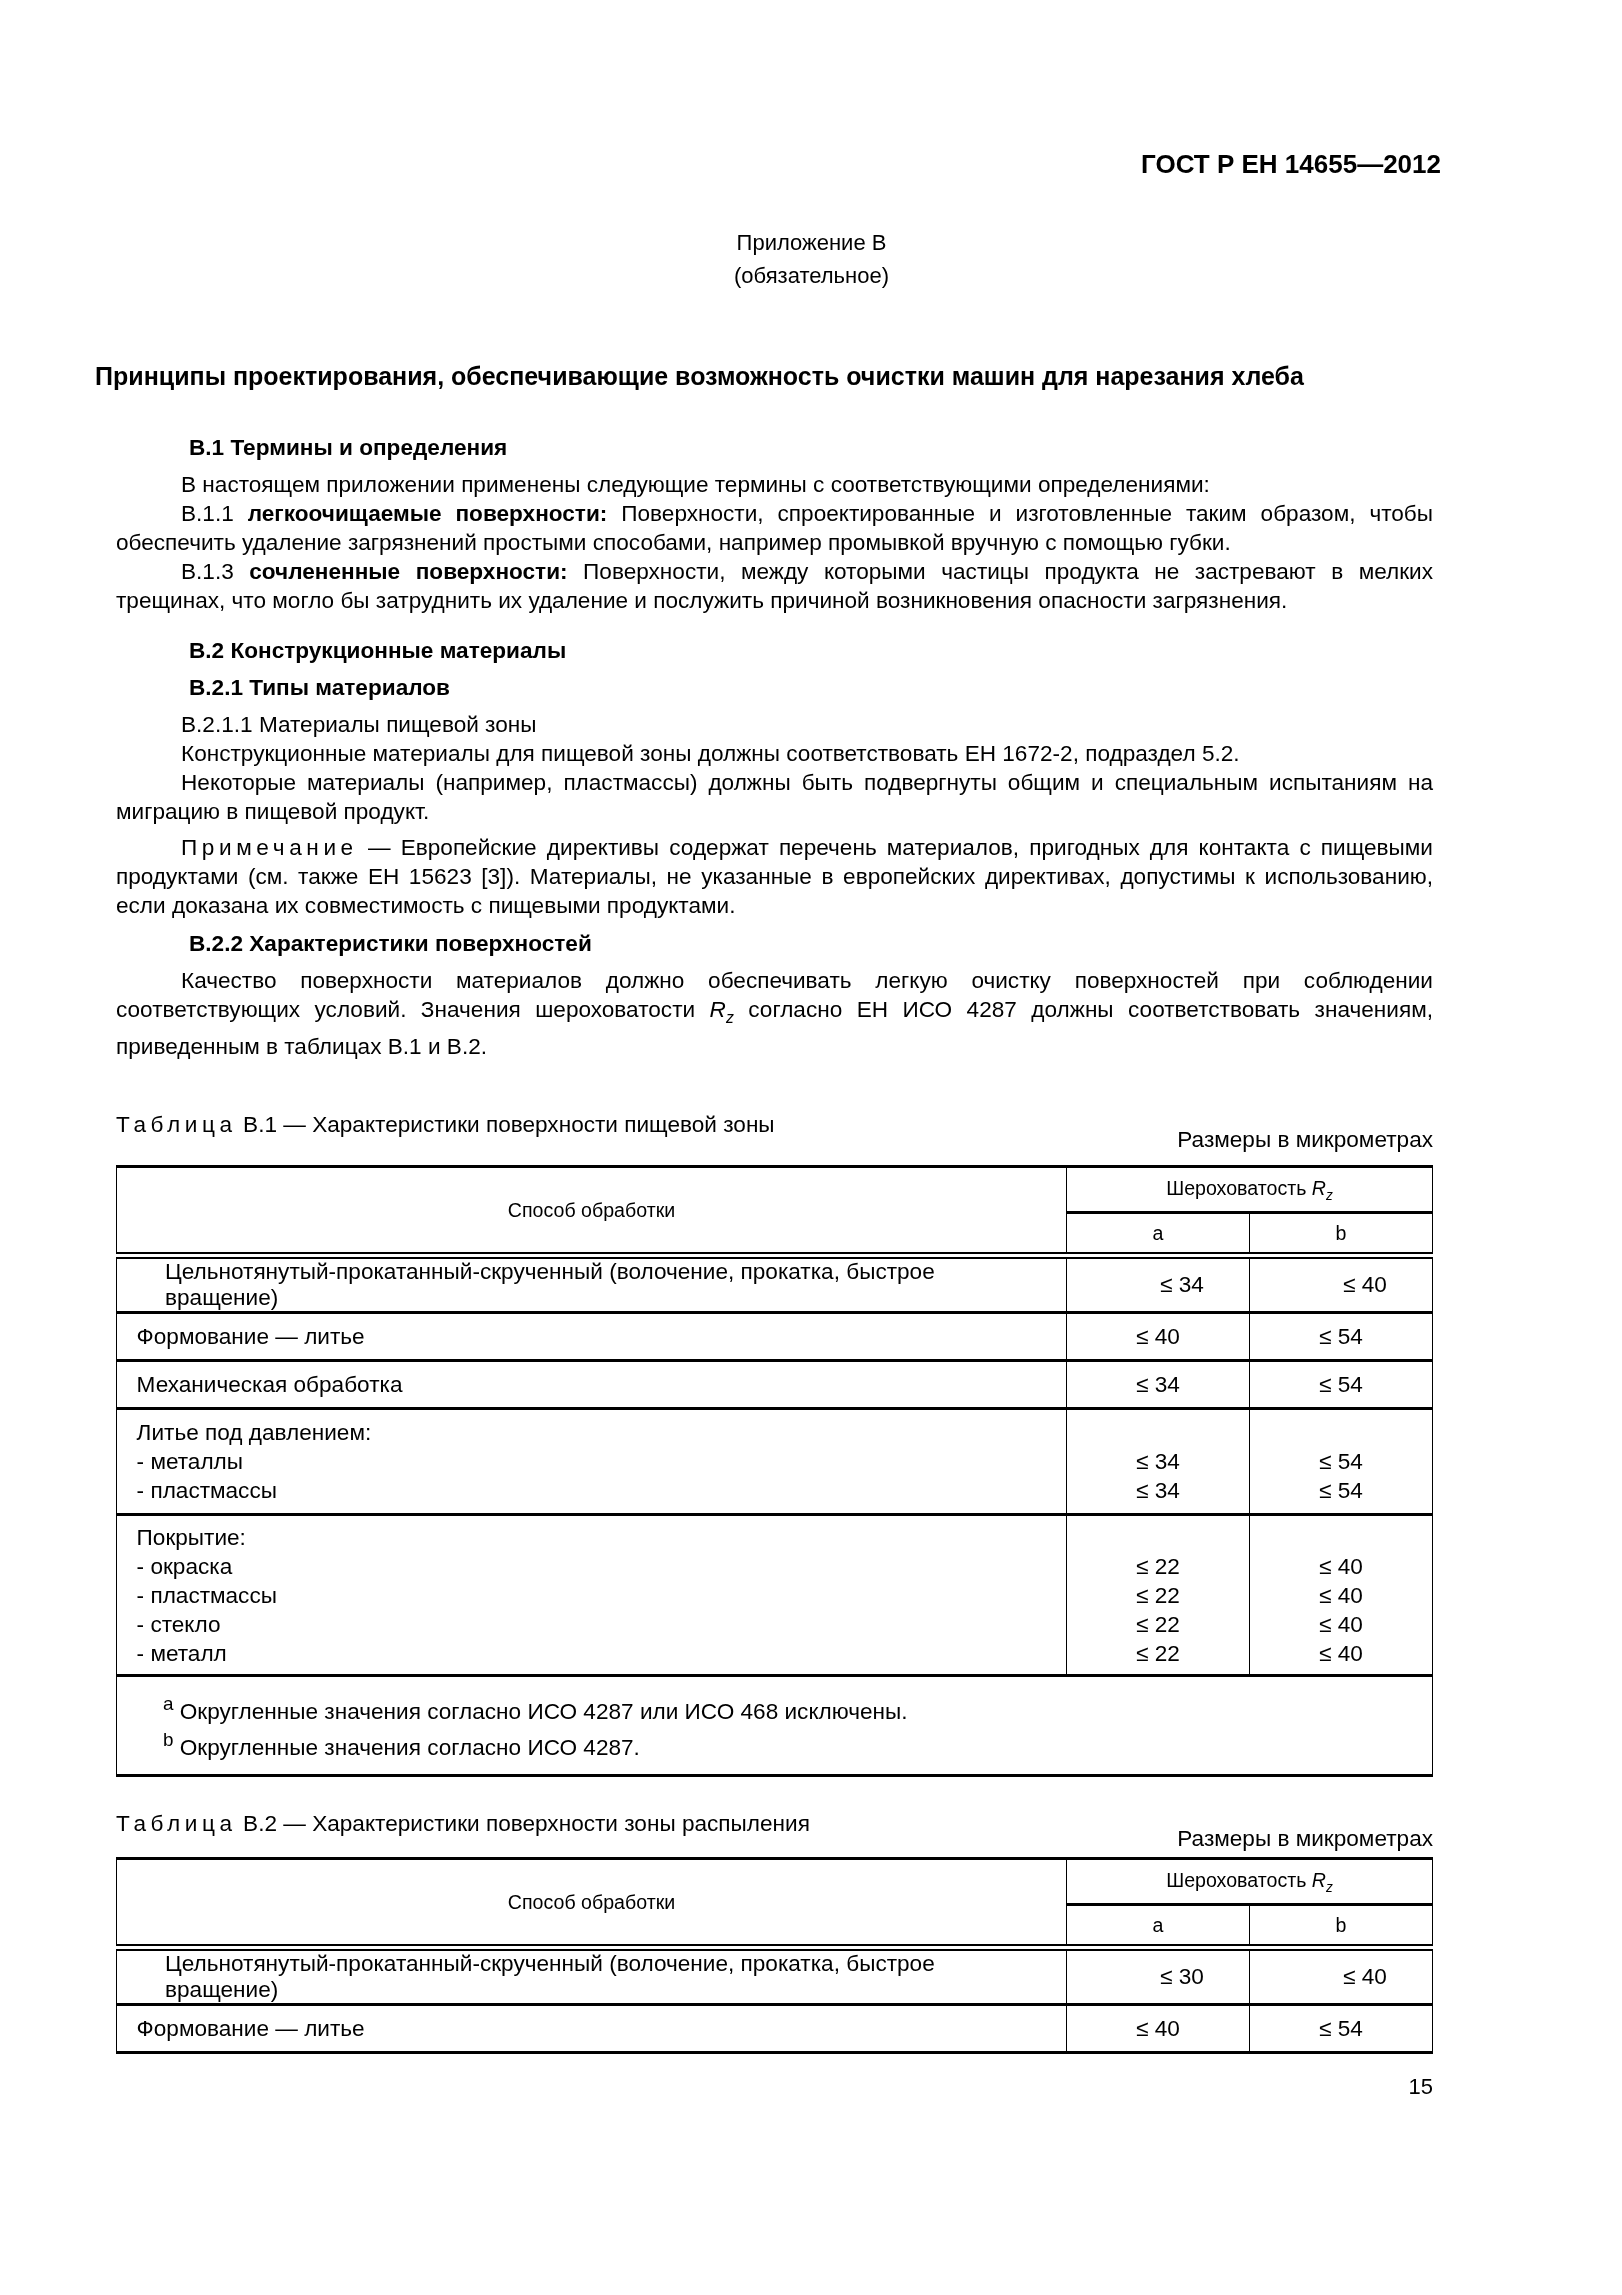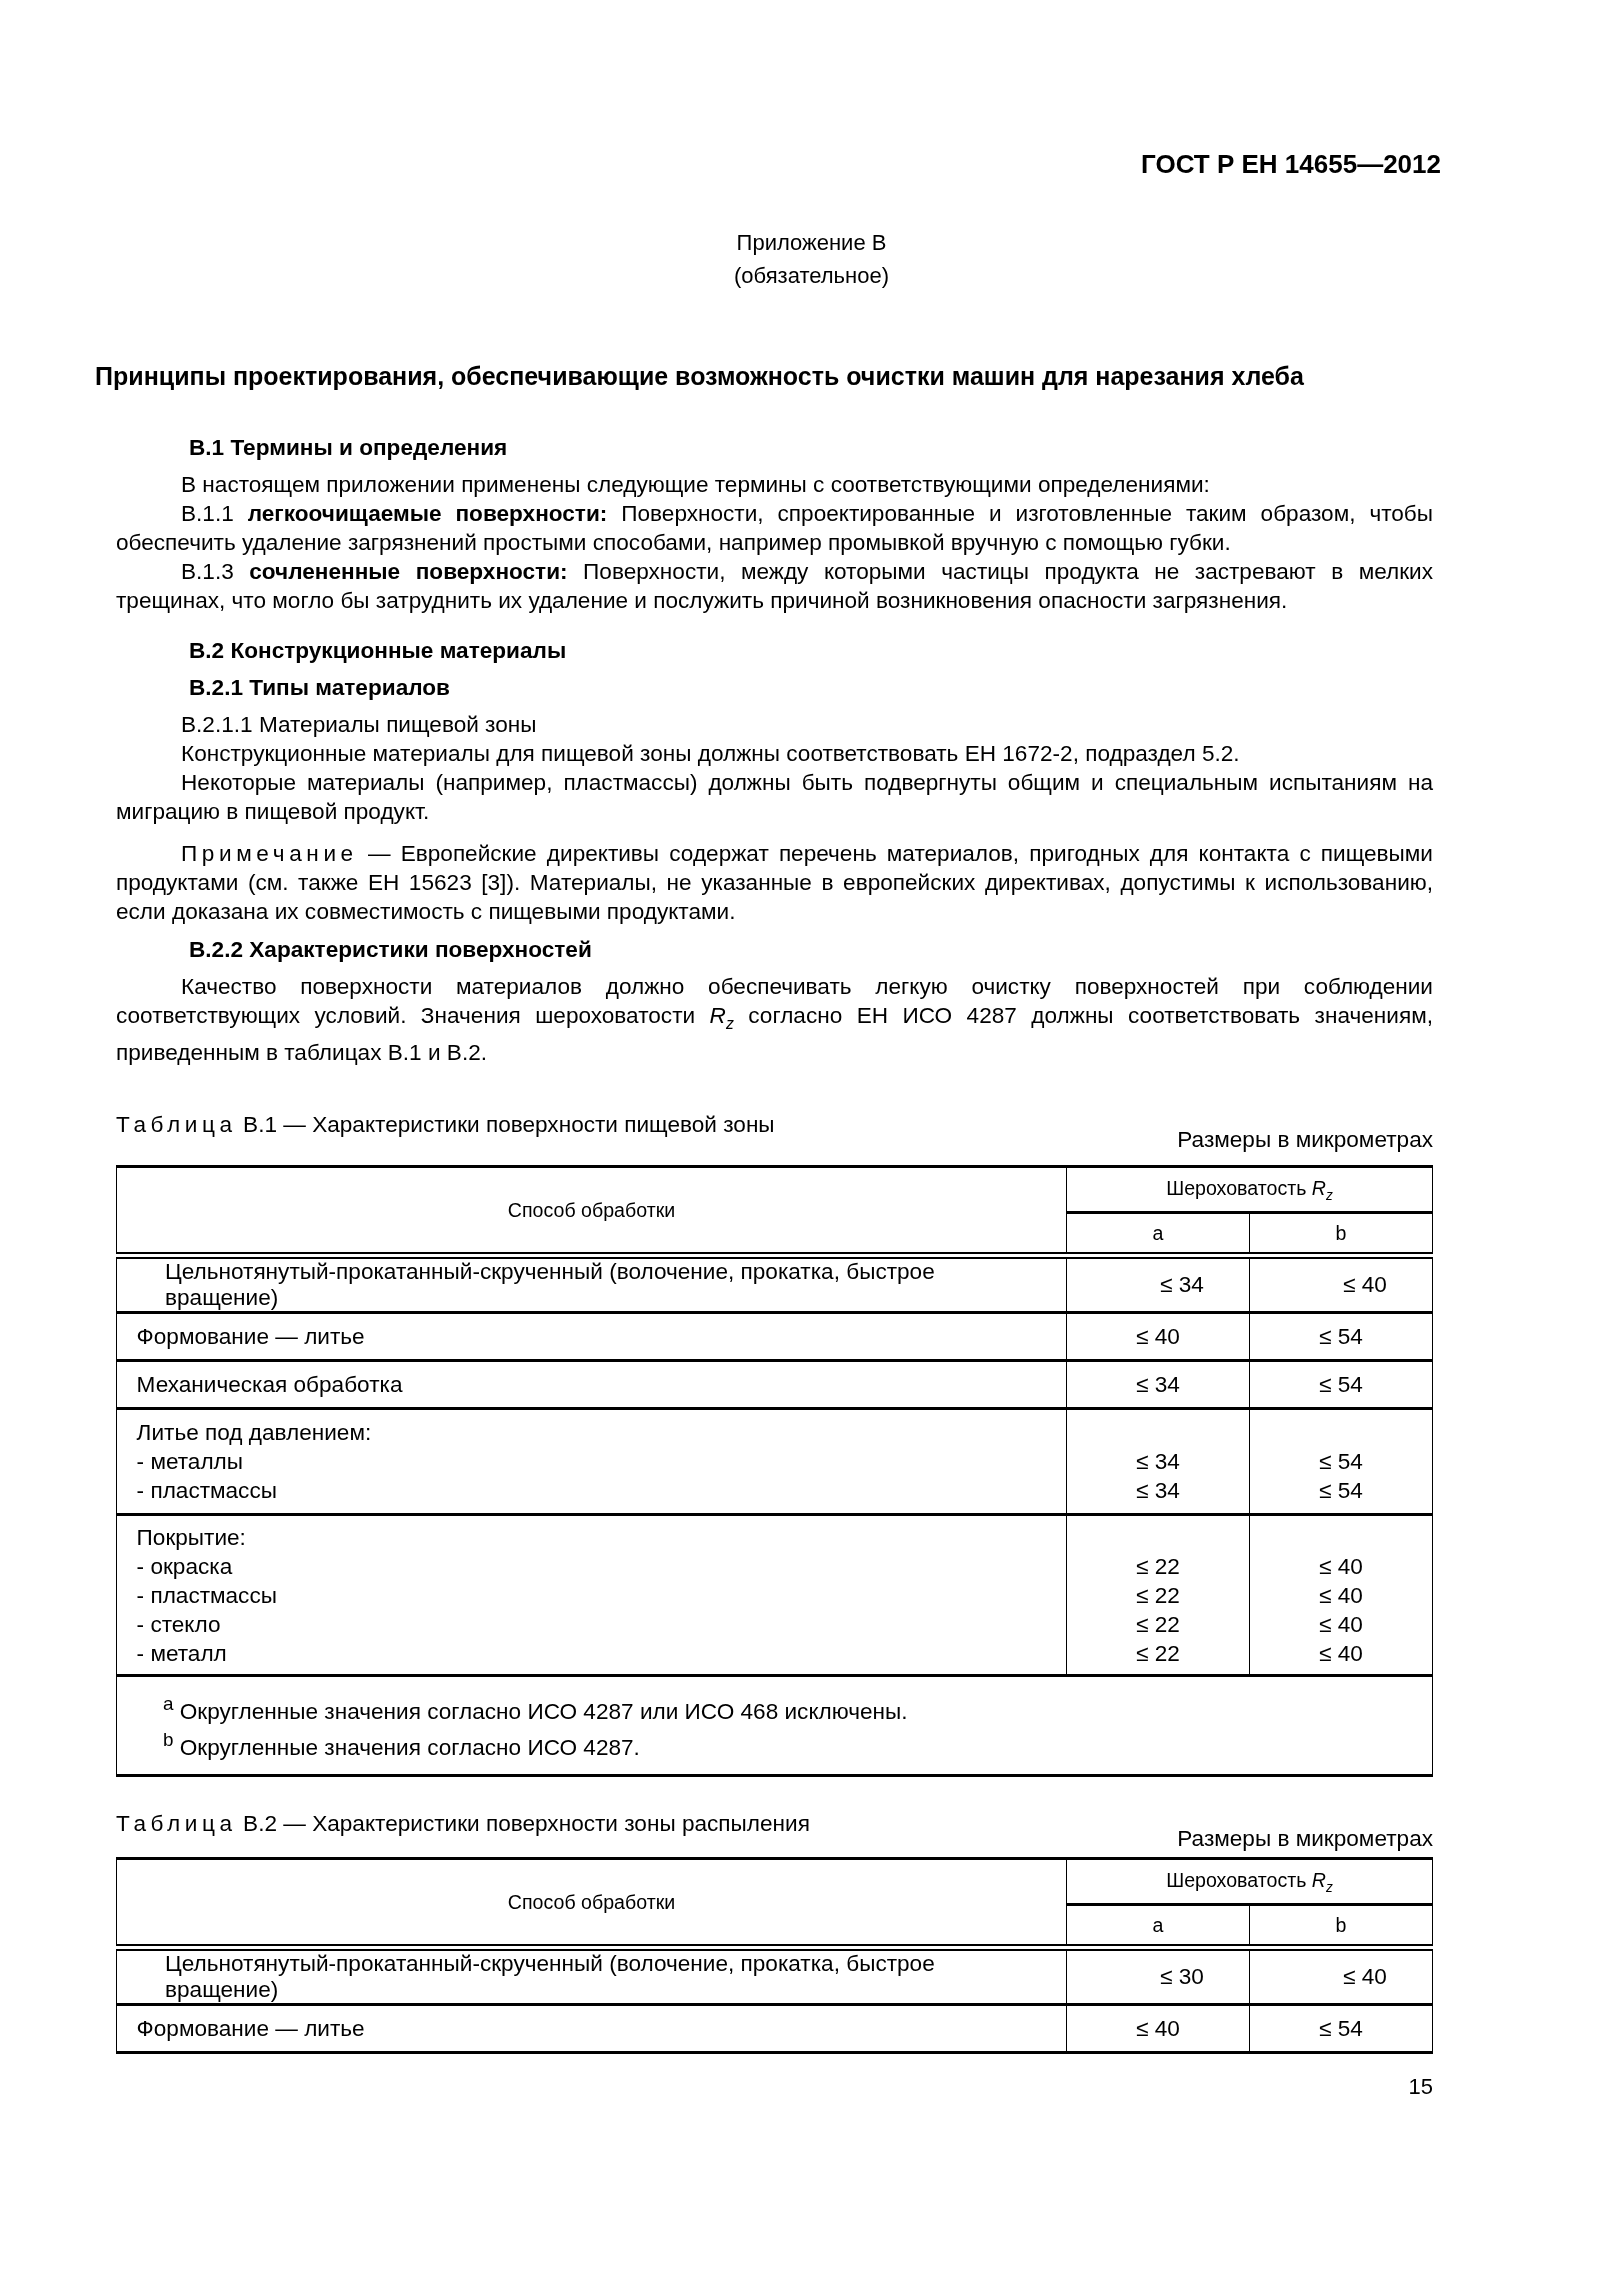--- a/index.html
+++ b/index.html
@@ -48,21 +48,21 @@
   <p class="para"><span>В.1.1 </span><span class="b">легкоочищаемые поверхности:</span><span> Поверхности, спроектированные и изготовленные таким образом, чтобы обеспечить удаление загрязнений простыми способами, например промывкой вручную с помощью губки.</span></p>
   <p class="para"><span>В.1.3  </span><span class="b">сочлененные поверхности:</span><span> Поверхности, между которыми частицы продукта не застревают в мелких трещинах, что могло бы затруднить их удаление и послужить причиной возникновения опасности загрязнения.</span></p>
 </div>
 
 <div class="abs body-text" style="top:628px;">
   <p class="h">В.2  Конструкционные материалы</p>
   <p class="h" style="margin-top:5.2px;">В.2.1  Типы материалов</p>
   <p class="para">В.2.1.1  Материалы пищевой зоны</p>
   <p class="para">Конструкционные материалы для пищевой зоны должны соответствовать ЕН 1672-2, подраздел 5.2.</p>
   <p class="para">Некоторые материалы (например, пластмассы) должны быть подвергнуты общим и специальным испытаниям на миграцию в пищевой продукт.</p>
-  <p class="para" style="margin-top:13px;"><span class="spaced">Примечание</span><span> — Европейские директивы содержат перечень материалов, пригодных для контакта с пищевыми продуктами (см. также ЕН 15623 [3]). Материалы, не указанные в европейских директивах, допустимы к использованию, если доказана их совместимость с пищевыми продуктами.</span></p>
+  <p class="para" style="margin-top:7px;"><span class="spaced">Примечание</span><span> — Европейские директивы содержат перечень материалов, пригодных для контакта с пищевыми продуктами (см. также ЕН 15623 [3]). Материалы, не указанные в европейских директивах, допустимы к использованию, если доказана их совместимость с пищевыми продуктами.</span></p>
   <p class="h" style="margin-top:9.2px;">В.2.2  Характеристики поверхностей</p>
   <p class="para"><span>Качество поверхности материалов должно обеспечивать легкую очистку поверхностей при соблюдении соответствующих условий. Значения шероховатости </span><i>R</i><sub><i>z</i></sub><span> согласно ЕН ИСО 4287 должны соответствовать значениям, приведенным в таблицах В.1 и В.2.</span></p>
 </div>
 
 <div class="abs table-caption" style="top:1112px;"><span class="spaced">Таблица</span><span> В.1 — Характеристики поверхности пищевой зоны</span></div>
 <div class="abs units" style="top:1127px;">Размеры в микрометрах</div>
 
 <table class="gost" style="top:1165px;">
   <tbody>
       <tr class="head outer-top" style="height:46px;">

